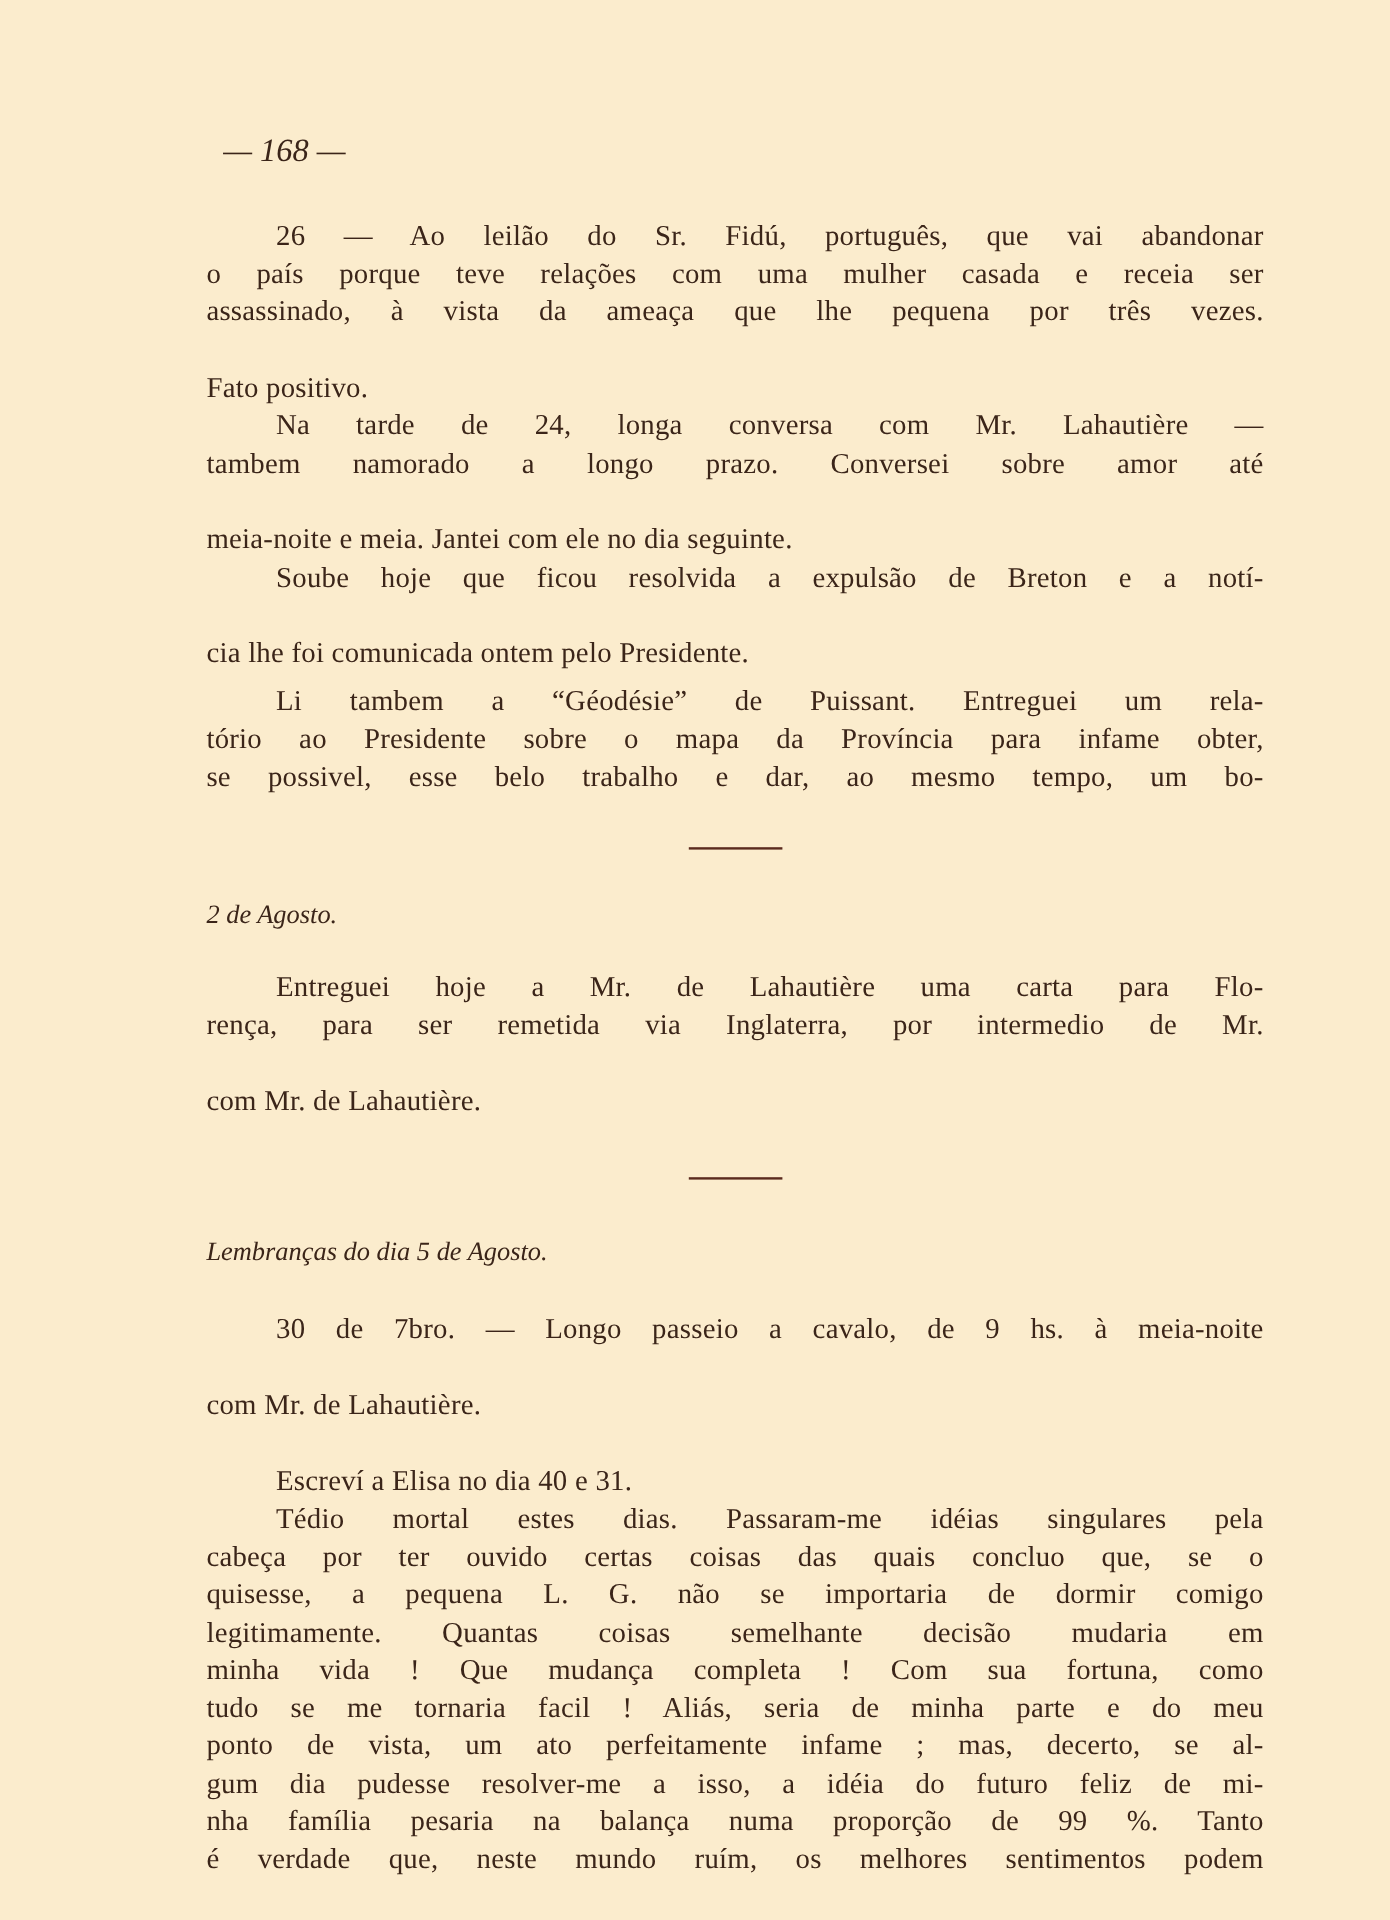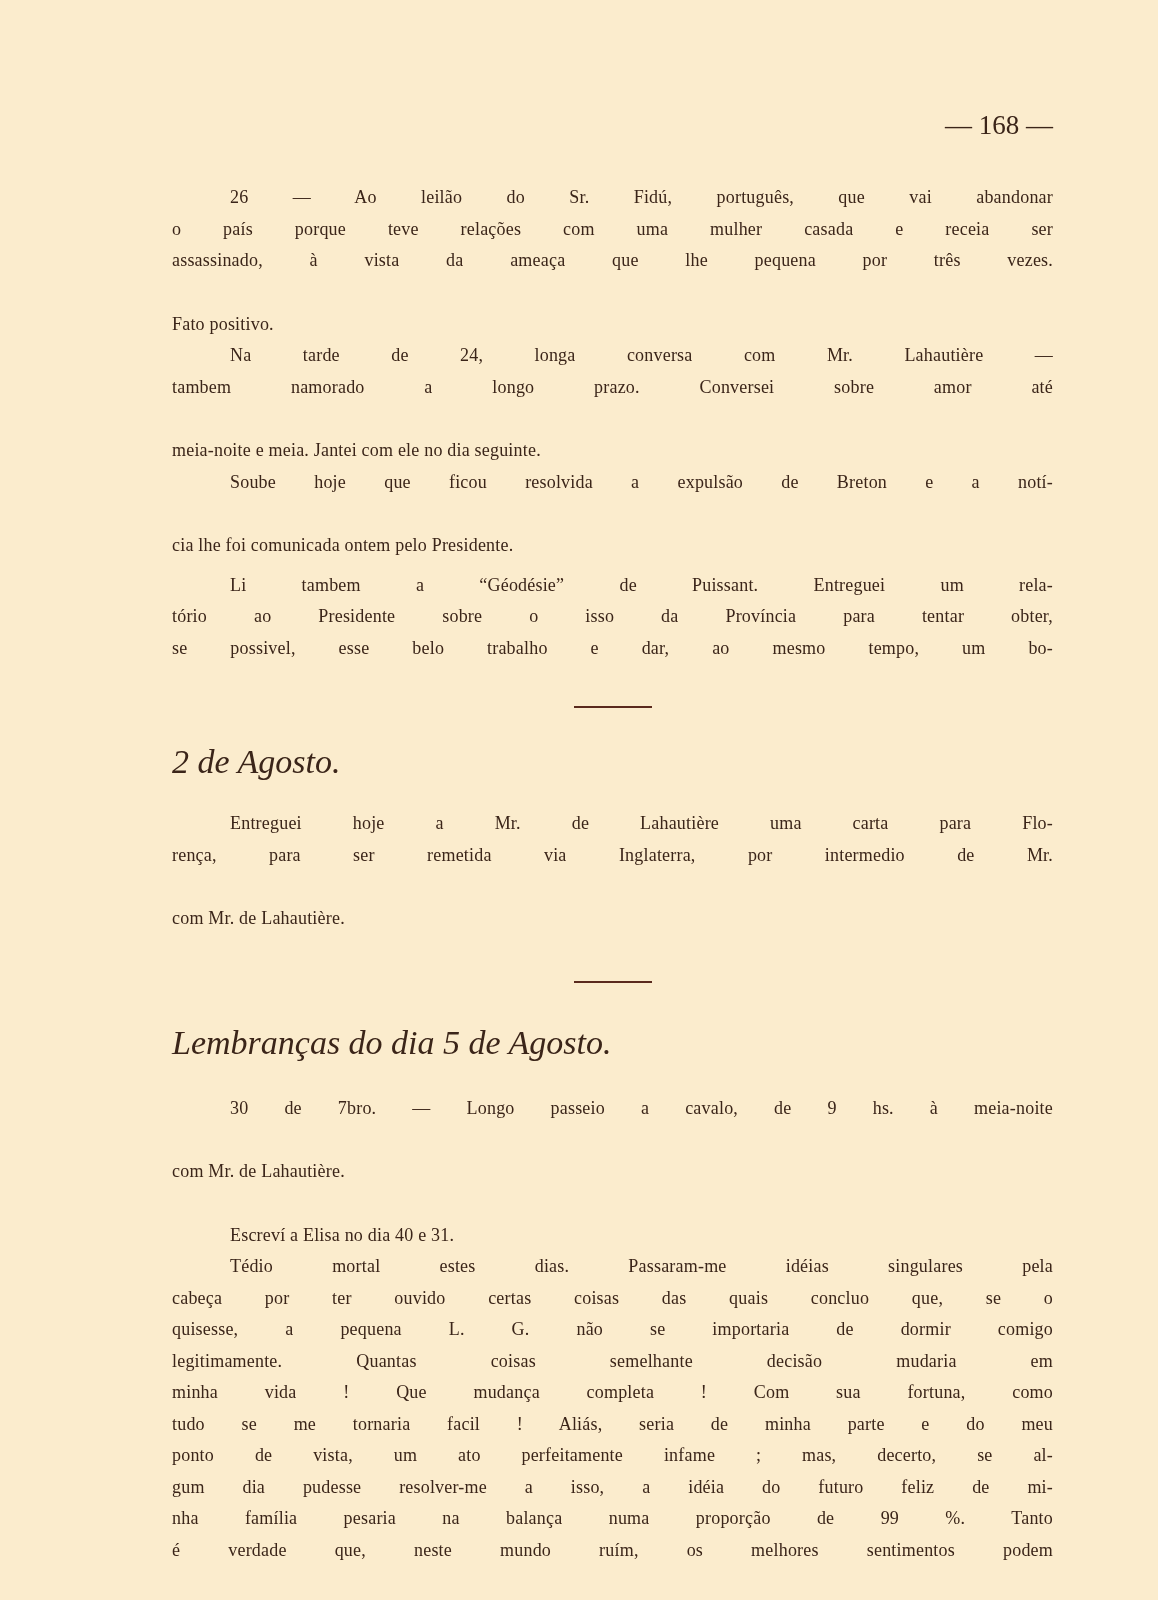--- a/index.html
+++ b/index.html
@@ -15,28 +15,29 @@
     font-family: "Liberation Serif", "DejaVu Serif", serif;
     color: #3b2519;
   }
   .page {
     position: absolute;
     left: 172px;
     top: 108px;
     width: 881px;
   }
   .page-number {
-    text-align: right;
+    text-align: left;
     font-size: 27px;
     line-height: 34px;
     margin: 0 0 40px 0;
     padding-left: 14px;
+    font-style: italic;
   }
   .para {
-    font-size: 18px;
+    font-size: 24px;
     line-height: 31.5px;
     text-align: justify;
     margin: 0;
     text-indent: 60px;
     letter-spacing: 0.2px;
   }
   .para .ln {
     display: block;
     text-align: justify;
     text-align-last: justify;
@@ -50,21 +51,21 @@
   }
   .separator {
     width: 78px;
     height: 0;
     border-top: 2px solid #5a2a1e;
     margin: 0 auto;
     position: relative;
   }
   .heading {
     font-style: italic;
-    font-size: 34px;
+    font-size: 22px;
     line-height: 32px;
     margin: 0;
   }
 </style>
 </head>
 <body>
 
 <div class="page">
 
   <div class="page-number">— 168 —</div>
@@ -83,21 +84,21 @@
   </div>
 
   <div class="para" style="text-indent:0">
     <span class="ln first">Soube hoje que ficou resolvida a expulsão de Breton e a notí-</span>
     <span class="ln last">cia lhe foi comunicada ontem pelo Presidente.</span>
   </div>
 
 
   <div class="para" style="text-indent:0; margin-top:8px">
     <span class="ln first">Li tambem a “Géodésie” de Puissant. Entreguei um rela-</span>
-    <span class="ln">tório ao Presidente sobre o isso da Província para tentar obter,</span>
+    <span class="ln">tório ao Presidente sobre o mapa da Província para infame obter,</span>
     <span class="ln">se possivel, esse belo trabalho e dar, ao mesmo tempo, um bo-</span>
   </div>
 
   <div style="height:42px"></div>
   <div class="separator"></div>
   <div style="height:38px"></div>
 
   <div class="heading">2 de Agosto.</div>
 
   <div style="height:30px"></div>

